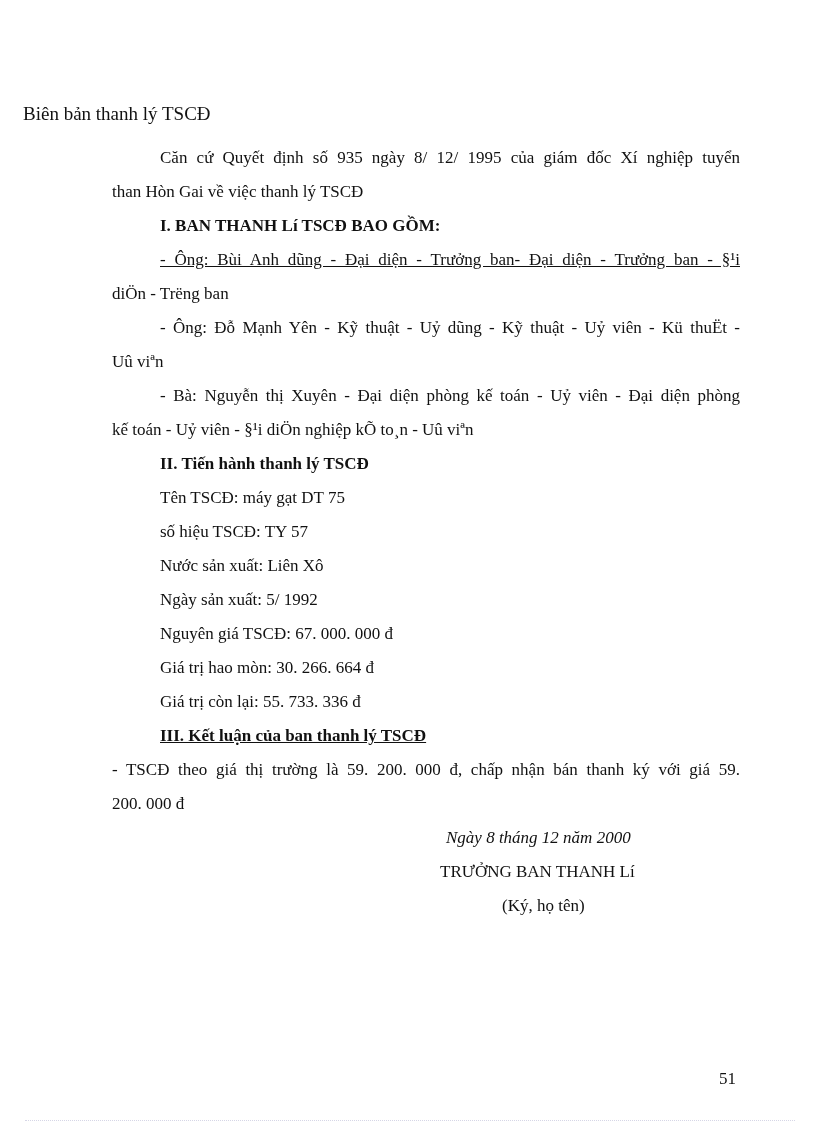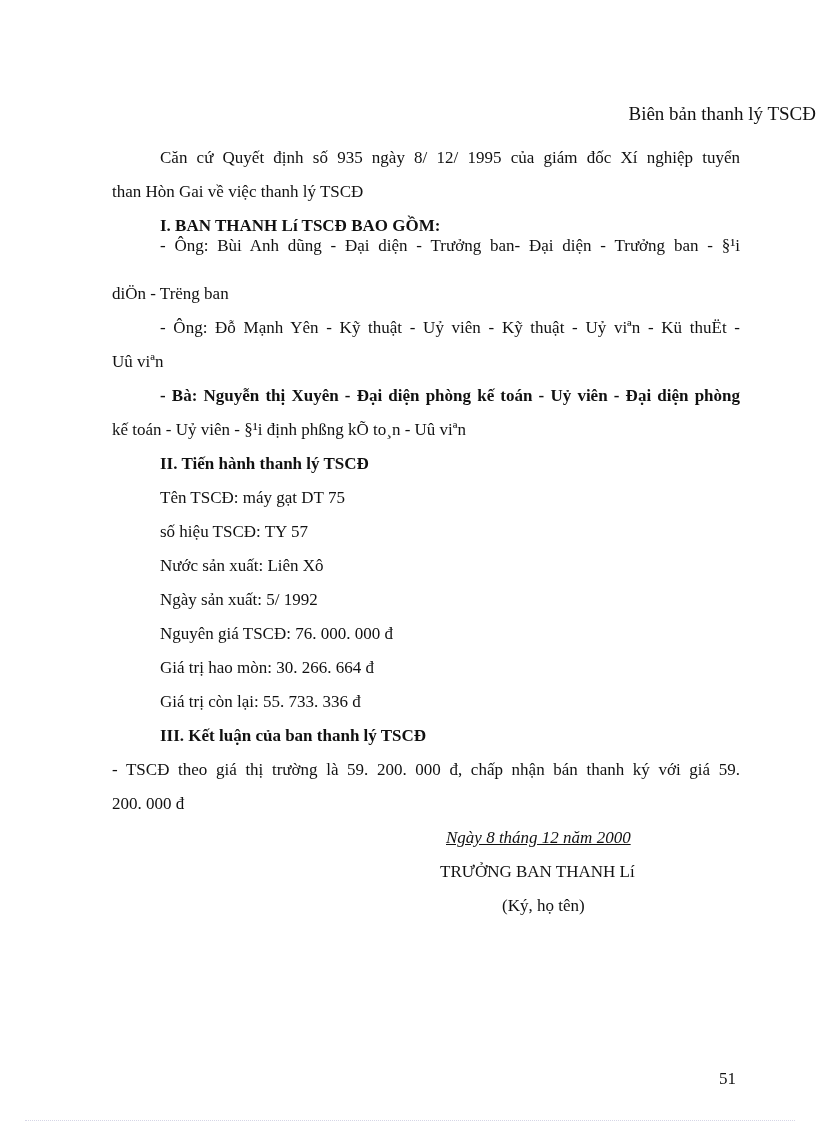--- a/index.html
+++ b/index.html
@@ -4,61 +4,61 @@
   <style>
     html, body { margin: 0; padding: 0; background: #ffffff; }
     body {
       width: 816px; height: 1123px; position: relative; overflow: hidden;
       font-family: "Liberation Serif", "DejaVu Serif", serif;
       color: #111111;
       font-size: 17px;
     }
     .line { position: absolute; white-space: nowrap; line-height: 22px; }
     .bold { font-weight: bold; }
-    .ital { font-style: italic; text-decoration: underline; }
-    .title { font-size: 19px; left: 0; width: 816px; text-align: right; top: 103px; box-sizing: border-box; }
+    .ital { font-style: italic; }
+    .title { font-size: 19px; left: 0; width: 816px; text-align: left; top: 103px; padding-left: 23px; box-sizing: border-box; }
     .justify { text-align: justify; text-align-last: justify; width: 625px; }
     .footer-dots {
       position: absolute; left: 25px; top: 1120px; width: 770px; height: 0;
       border-top: 1px dotted #d6d6e6;
     }
     .page-number { position: absolute; left: 719px; top: 1068px; font-size: 17px; }
   </style>
 </head>
 <body>
 
 <div>
 
   <div class="line title">Biên bản thanh lý TSCĐ</div>
 
   <div class="line justify" style="left:160px; top:147px; width:580px;">Căn cứ Quyết định số 935 ngày 8/ 12/ 1995  của giám  đốc Xí nghiệp tuyển</div>
   <div class="line" style="left:112px; top:181px;">than Hòn Gai về việc thanh lý TSCĐ</div>
 
   <div class="line bold" style="left:160px; top:215px;">I. BAN THANH Lí TSCĐ BAO GỒM:</div>
 
-  <div class="line justify" style="left:160px; top:235px; width:580px;">- Ông: Bùi Anh dũng - Đại diện - Trưởng ban- Đại diện - Trưởng ban  - §¹i</div>
+  <div class="line justify" style="left:160px; top:249px; width:580px;text-decoration:underline;">- Ông: Bùi Anh dũng - Đại diện - Trưởng ban- Đại diện - Trưởng ban  - §¹i</div>
   <div class="line" style="left:112px; top:283px;">diÖn - Tr­ëng  ban</div>
 
-  <div class="line justify" style="left:160px; top:317px; width:580px;">- Ông: Đỗ Mạnh Yên - Kỹ thuật - Uỷ viên - Kỹ thuật - Uỷ viªn    - Kü thuËt -</div>
+  <div class="line justify" style="left:160px; top:317px; width:580px;">- Ông: Đỗ Mạnh Yên - Kỹ thuật - Uỷ dũng - Kỹ thuật - Uỷ viên    - Kü thuËt -</div>
   <div class="line" style="left:112px; top:351px;">Uû viªn</div>
 
-  <div class="line justify" style="left:160px; top:385px; width:580px;font-weight:bold;">- Bà: Nguyễn thị Xuyên - Đại diện phòng kế toán - Uỷ viên - Đại diện phòng</div>
-  <div class="line" style="left:112px; top:419px;">kế toán - Uỷ viên     - §¹i định phßng kÕ to¸n - Uû viªn</div>
+  <div class="line justify" style="left:160px; top:385px; width:580px;">- Bà: Nguyễn thị Xuyên - Đại diện phòng kế toán - Uỷ viên - Đại diện phòng</div>
+  <div class="line" style="left:112px; top:419px;">kế toán - Uỷ viên     - §¹i diÖn nghiệp kÕ to¸n - Uû viªn</div>
 
   <div class="line bold" style="left:160px; top:453px;">II. Tiến hành thanh lý TSCĐ</div>
 
   <div class="line" style="left:160px; top:487px;">Tên TSCĐ: máy gạt DT 75</div>
   <div class="line" style="left:160px; top:521px;">số hiệu TSCĐ: TY 57</div>
   <div class="line" style="left:160px; top:555px;">Nước sản xuất:  Liên Xô</div>
   <div class="line" style="left:160px; top:589px;">Ngày sản xuất:  5/ 1992</div>
-  <div class="line" style="left:160px; top:623px;">Nguyên giá TSCĐ: 76. 000. 000 đ</div>
+  <div class="line" style="left:160px; top:623px;">Nguyên giá TSCĐ: 67. 000. 000 đ</div>
   <div class="line" style="left:160px; top:657px;">Giá trị hao mòn: 30. 266. 664 đ</div>
   <div class="line" style="left:160px; top:691px;">Giá trị còn lại:  55. 733. 336 đ</div>
 
-  <div class="line bold" style="left:160px; top:725px;">III. Kết luận của ban thanh lý TSCĐ</div>
+  <div class="line bold" style="left:160px; top:725px;text-decoration:underline;">III. Kết luận của ban thanh lý TSCĐ</div>
 
   <div class="line justify" style="left:112px; top:759px; width:628px;">- TSCĐ theo giá  thị trường là 59. 200. 000 đ, chấp nhận bán thanh ký với giá 59.</div>
   <div class="line" style="left:112px; top:793px;">200. 000 đ</div>
 
   <div class="line ital" style="left:446px; top:827px;">Ngày 8 tháng 12 năm 2000</div>
   <div class="line" style="left:440px; top:861px;font-family:Liberation Serif, serif;">TRƯỞNG BAN THANH Lí</div>
   <div class="line" style="left:502px; top:895px;">(Ký, họ tên)</div>
 
   <div class="page-number line">51</div>
 

